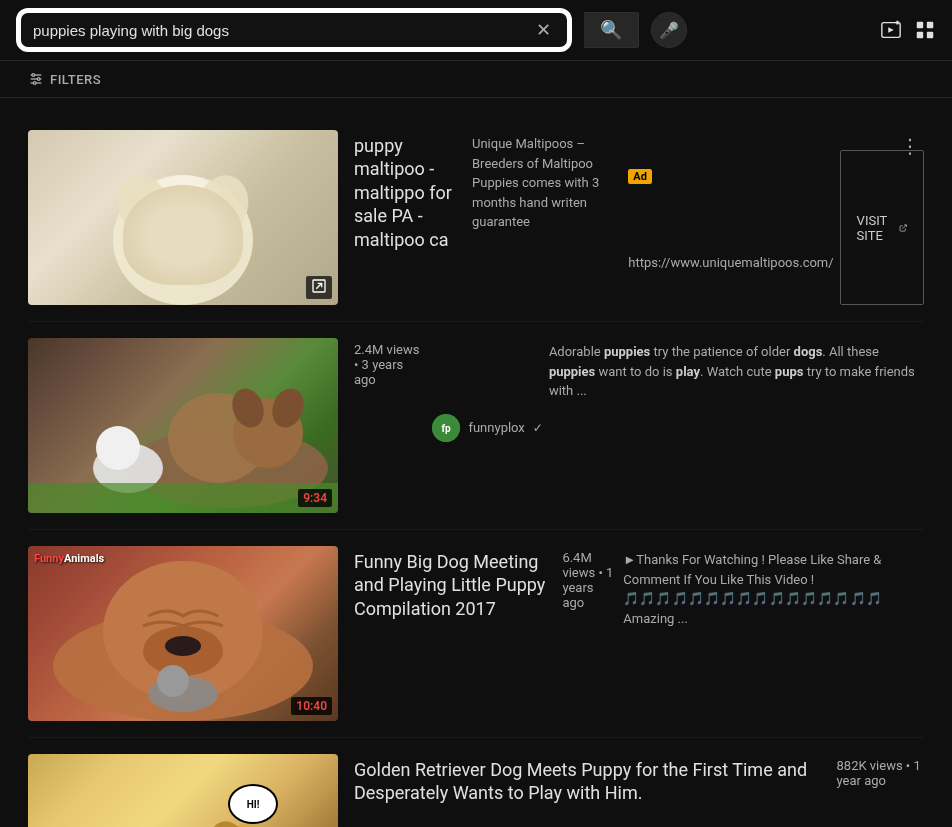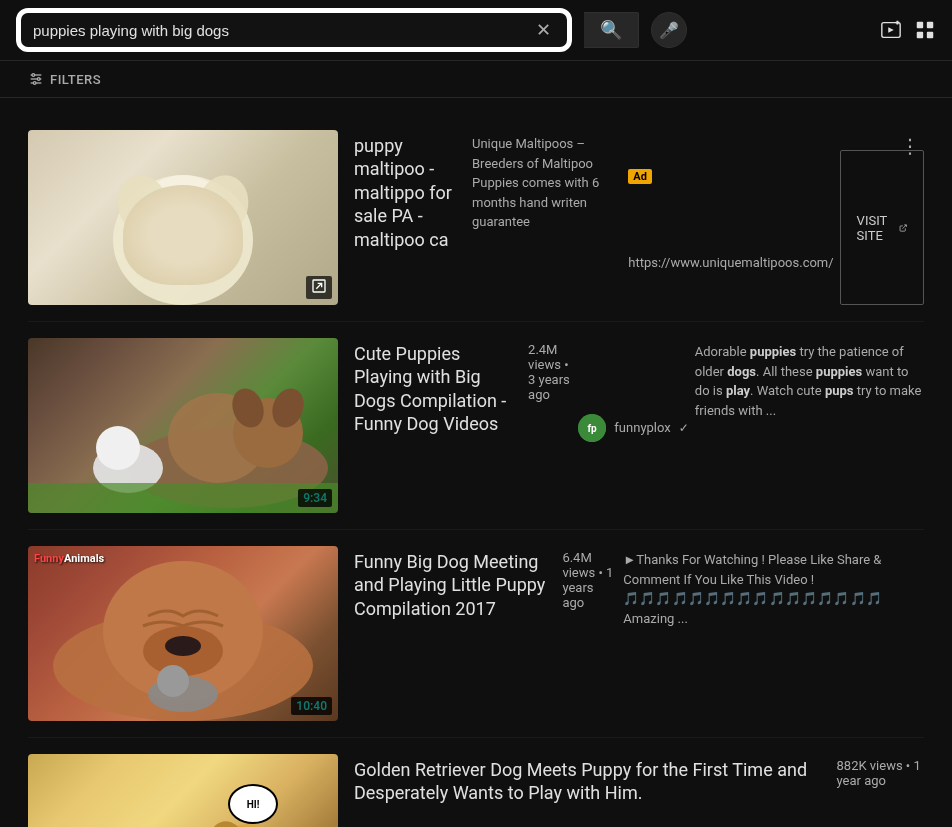--- a/index.html
+++ b/index.html
@@ -148,21 +148,21 @@
     }
     .thumb-golden {
       background: linear-gradient(135deg, #c8a850 0%, #e8c870 20%, #f0d880 40%, #d8b060 60%, #a07838 80%, #c8a050 100%);
     }
 
     .duration-badge {
       position: absolute;
       bottom: 6px;
       right: 6px;
       background: rgba(0,0,0,0.8);
-      color: #0f766e;
+      color: #ef4444;
       font-size: 12px;
       font-weight: 600;
       padding: 2px 5px;
       border-radius: 2px;
     }
     .external-badge {
       position: absolute;
       bottom: 6px;
       right: 6px;
       background: rgba(0,0,0,0.7);
@@ -400,21 +400,21 @@
         <svg width="16" height="16" viewBox="0 0 24 24" fill="none" stroke="#fff" stroke-width="2">
           <rect x="3" y="3" width="18" height="18" rx="1"></rect>
           <path d="M10 8h6v6M16 8l-8 8" stroke="#fff" stroke-width="2"></path>
         </svg>
       </div>
     </div>
     <div class="result-meta">
       <div class="result-title">
         <a href="#">puppy maltipoo - maltippo for sale PA - maltipoo ca</a>
       </div>
-      <div class="result-desc">Unique Maltipoos – Breeders of Maltipoo Puppies comes with 6 months hand writen guarantee</div>
+      <div class="result-desc">Unique Maltipoos – Breeders of Maltipoo Puppies comes with 3 months hand writen guarantee</div>
       <div class="ad-row">
         <span class="ad-badge">Ad</span>
         <span class="ad-url">https://www.uniquemaltipoos.com/</span>
       </div>
       <a class="visit-site-btn" href="#">
         <span>VISIT SITE</span>
         <svg width="14" height="14" viewBox="0 0 24 24" fill="none" stroke="#ccc" stroke-width="2">
           <path d="M18 13v6a2 2 0 01-2 2H5a2 2 0 01-2-2V8a2 2 0 012-2h6M15 3h6v6M10 14L21 3"></path>
         </svg>
       </a>
@@ -437,23 +437,20 @@
 
           <ellipse cx="100" cy="130" rx="35" ry="25" fill="#e0e0e0" opacity="0.95"></ellipse>
           <circle cx="90" cy="110" r="22" fill="#f0f0f0"></circle>
 
           <rect x="0" y="145" width="310" height="30" fill="#4a8a2a" opacity="0.7"></rect>
         </svg>
       </div>
       <div class="duration-badge">9:34</div>
     </div>
     <div class="result-meta">
-      <div class="result-title">
-        <a href="#">Cute Puppies Playing with Big Dogs Compilation - Funny Dog Videos</a>
-      </div>
       <div class="result-stats">2.4M views • 3 years ago</div>
       <div class="channel-row">
         <div class="channel-avatar channel-avatar-green">
           <svg width="28" height="28" viewBox="0 0 28 28">
             <circle cx="14" cy="14" r="14" fill="#3a8a3a"></circle>
             <text x="14" y="18" text-anchor="middle" fill="white" font-size="10" font-weight="bold">fp</text>
           </svg>
         </div>
         <span class="channel-name">funnyplox</span>
         <span class="verified-icon">✓</span>

